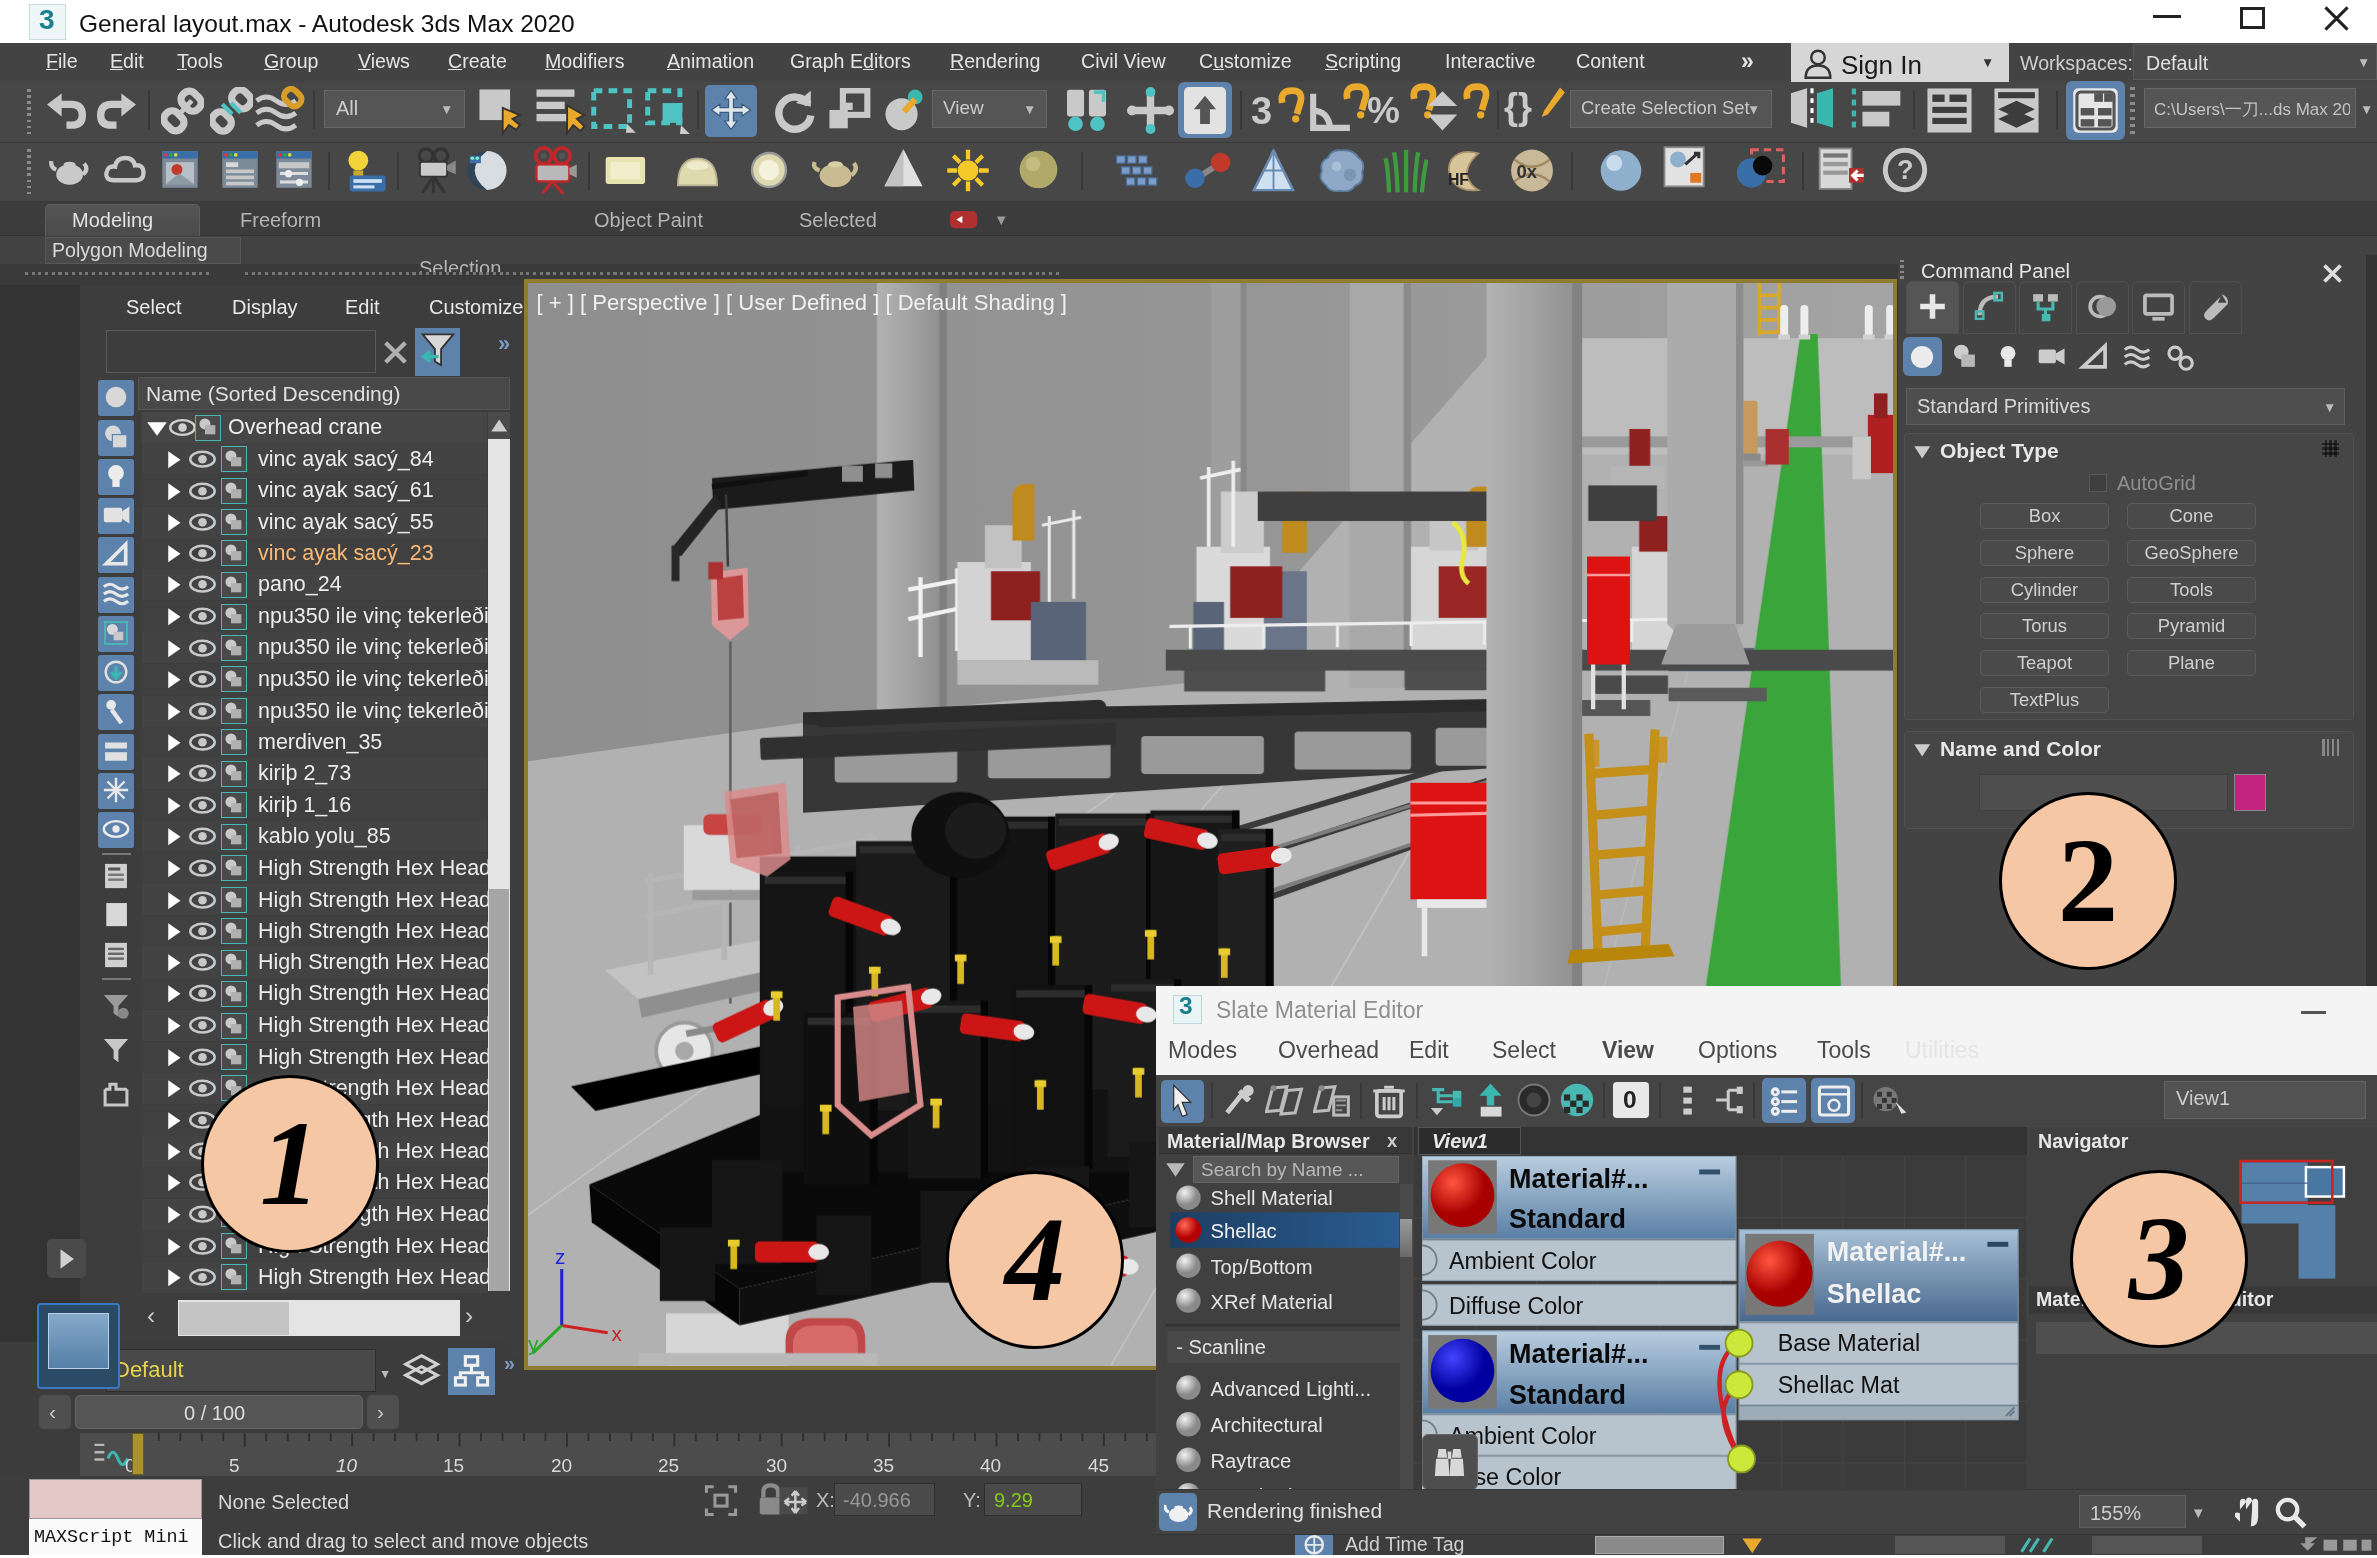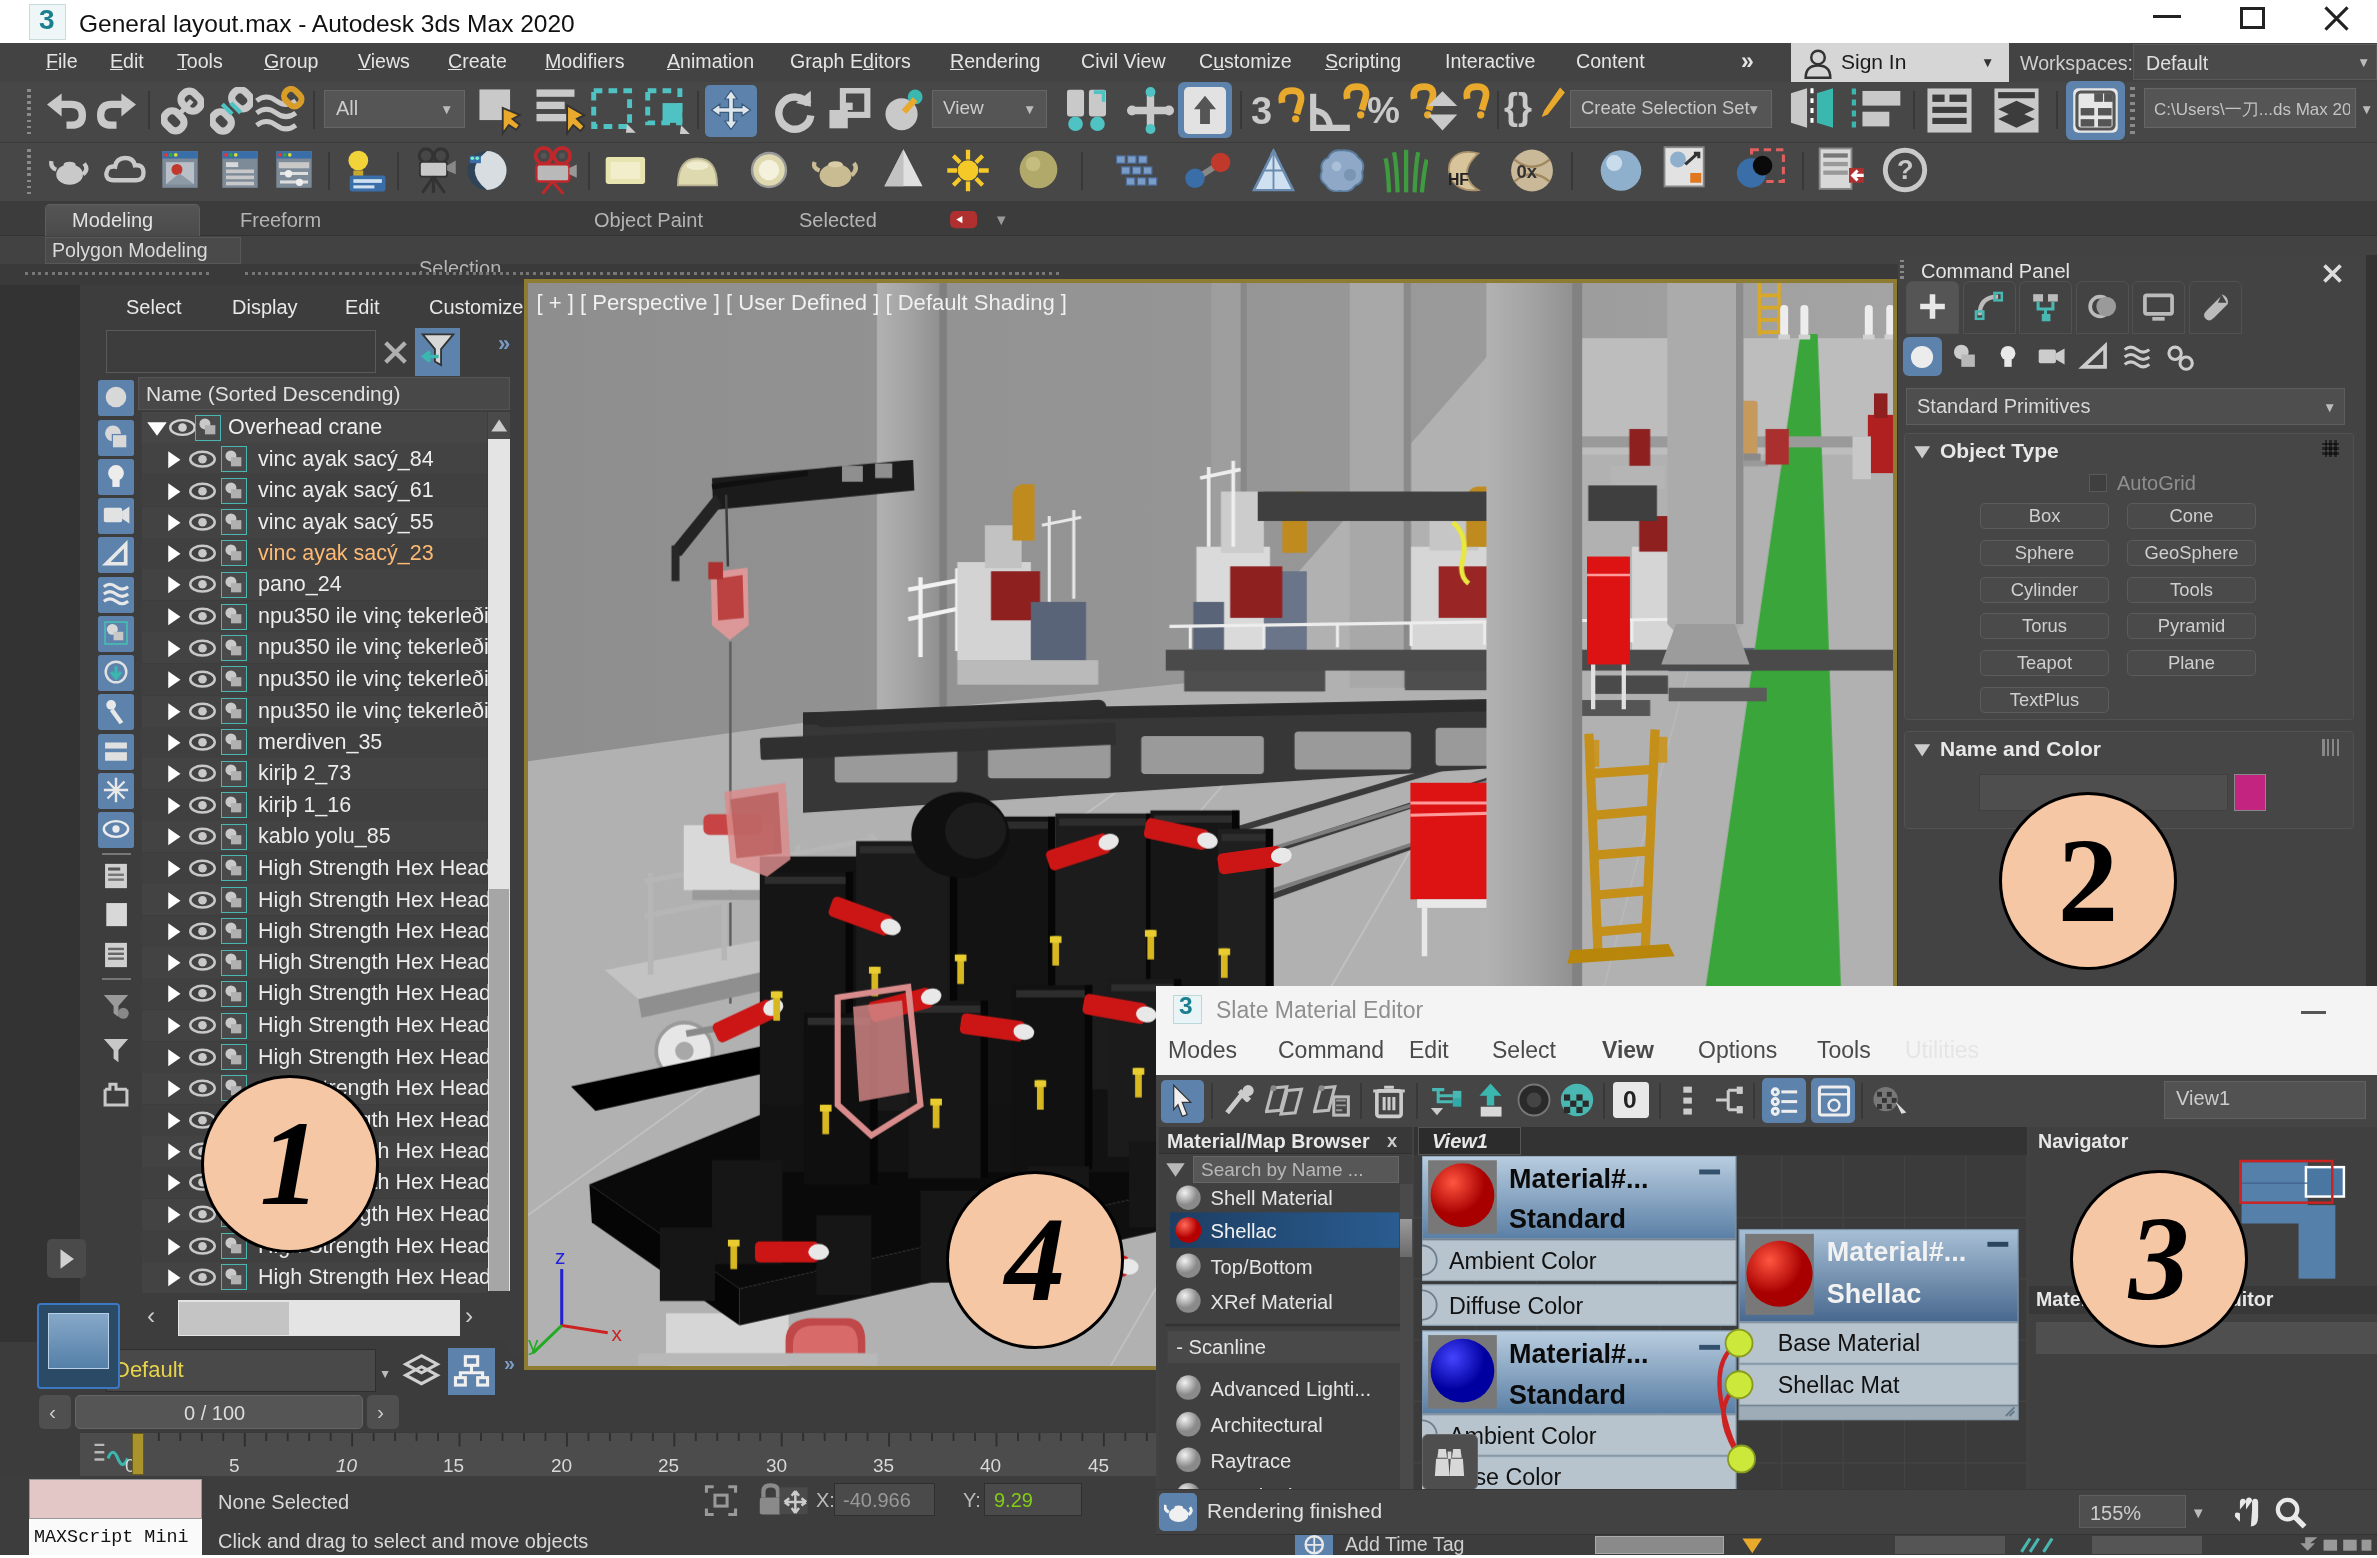--- a/index.html
+++ b/index.html
@@ -69,21 +69,21 @@
 <div class="menu" style="left:1199px;">C<u>u</u>stomize</div>
 <div class="menu" style="left:1325px;"><u>S</u>cripting</div>
 <div class="menu" style="left:1445px;">Interactive</div>
 <div class="menu" style="left:1576px;">Content</div>
 <div class="menu" style="left:1741px;top:48px;font-size:23px;font-weight:bold;">»</div>
 <div class="abs" style="left:1791px;top:43px;width:218px;height:39px;background:#d6d6d6;"></div>
 <svg class="abs" style="left:1802px;top:47px;" width="32" height="32" viewBox="0 0 52 52">
       <circle cx="26" cy="17" r="11" fill="none" stroke="#333" stroke-width="4"></circle>
       <path d="M6 50 Q6 30 26 30 Q46 30 46 50 Z" fill="none" stroke="#333" stroke-width="4"></path>
     </svg>
-<div class="tx" style="left:1841px;top:50px;font-size:21px;color:#1a1a1a;">Sign In</div>
+<div class="tx" style="left:1841px;top:50px;font-size:26px;color:#1a1a1a;">Sign In</div>
 <div class="tx" style="left:1981px;top:55px;font-size:13.5px;color:#333;">▼</div>
 <div class="tx" style="left:2020px;top:52px;font-size:19.6px;color:#cfcfcf;">Workspaces:</div>
 <div class="abs" style="left:2133px;top:44px;width:244px;height:36px;background:#4a4a4a;border:0.6px solid #5a5a5a;"></div>
 <div class="tx" style="left:2146px;top:52px;font-size:19.6px;color:#e0e0e0;">Default</div>
 <div class="tx" style="left:2357px;top:55px;font-size:13.5px;color:#bbb;">▼</div>
 <div class="abs" style="left:27px;top:89px;width:3.7px;height:45px;background:repeating-linear-gradient(#8a8a8a 0 2.5px,#474747 2.5px 6.1px);"></div>
 <svg class="abs" style="left:43px;top:91px;" width="47" height="39" viewBox="0 0 76 64">
       <path d="M16 22 L46 22 Q64 22 64 40 Q64 56 46 56 L38 56" fill="none" stroke="#c9c9c9" stroke-width="12"></path>
       <path d="M30 4 L6 22 L30 42 Z" fill="#c9c9c9"></path>
     </svg>
@@ -1483,21 +1483,21 @@
 <div class="abs" style="left:2322px;top:739px;width:17px;height:17px;background:repeating-linear-gradient(90deg,#888 0 2.5px,#464646 2.5px 4.9px);"></div>
 <div class="abs" style="left:1979px;top:774px;width:249px;height:37px;background:#4e4e4e;border:0.6px solid #404040;"></div>
 <div class="abs" style="left:2234px;top:774px;width:32px;height:37px;background:#c2247f;border:0.6px solid #888;"></div>
 <div class="abs" style="left:2366px;top:255px;width:11px;height:731px;background:#333;"></div>
 <div class="abs" style="left:1156px;top:986px;width:1222px;height:90px;background:#f4f4f4;"></div>
 <div class="abs" style="left:1173px;top:995px;width:29.4px;height:29.4px;background:#e8f4f5;border:0.6px solid #bcd8da;"></div>
 <div class="tx" style="left:1179px;top:992px;font-size:24.5px;font-weight:bold;color:#1a7f8e;">3</div>
 <div class="tx" style="left:1216px;top:997px;font-size:23px;color:#8f8f8f;">Slate Material Editor</div>
 <div class="abs" style="left:2301px;top:1011px;width:24.5px;height:3.1px;background:#555;"></div>
 <div class="tx" style="left:1168px;top:1037px;font-size:23px;color:#4a4a4a;font-weight:normal;">Modes</div>
-<div class="tx" style="left:1278px;top:1037px;font-size:23px;color:#4a4a4a;font-weight:normal;">Command</div>
+<div class="tx" style="left:1278px;top:1037px;font-size:23px;color:#4a4a4a;font-weight:normal;">Overhead</div>
 <div class="tx" style="left:1409px;top:1037px;font-size:23px;color:#4a4a4a;font-weight:normal;">Edit</div>
 <div class="tx" style="left:1492px;top:1037px;font-size:23px;color:#4a4a4a;font-weight:normal;">Select</div>
 <div class="tx" style="left:1602px;top:1037px;font-size:23px;color:#4a4a4a;font-weight:bold;">View</div>
 <div class="tx" style="left:1698px;top:1037px;font-size:23px;color:#4a4a4a;font-weight:normal;">Options</div>
 <div class="tx" style="left:1817px;top:1037px;font-size:23px;color:#4a4a4a;font-weight:normal;">Tools</div>
 <div class="tx" style="left:1905px;top:1037px;font-size:23px;color:#e5e5e5;font-weight:normal;">Utilities</div>
 <div class="abs" style="left:1156px;top:1075px;width:1222px;height:52px;background:#454545;"></div>
 <div class="abs" style="left:1161px;top:1080px;width:43px;height:43px;background:#5d83ad;border-radius:4.9px;"></div>
 <svg class="abs" style="left:1170px;top:1084px;" width="24.5" height="33" viewBox="0 0 40 54">
       <path d="M6 2 L34 30 L20 30 L28 50 L20 53 L13 34 L6 42 Z" fill="#f0f0f0" stroke="#333" stroke-width="2"></path>

